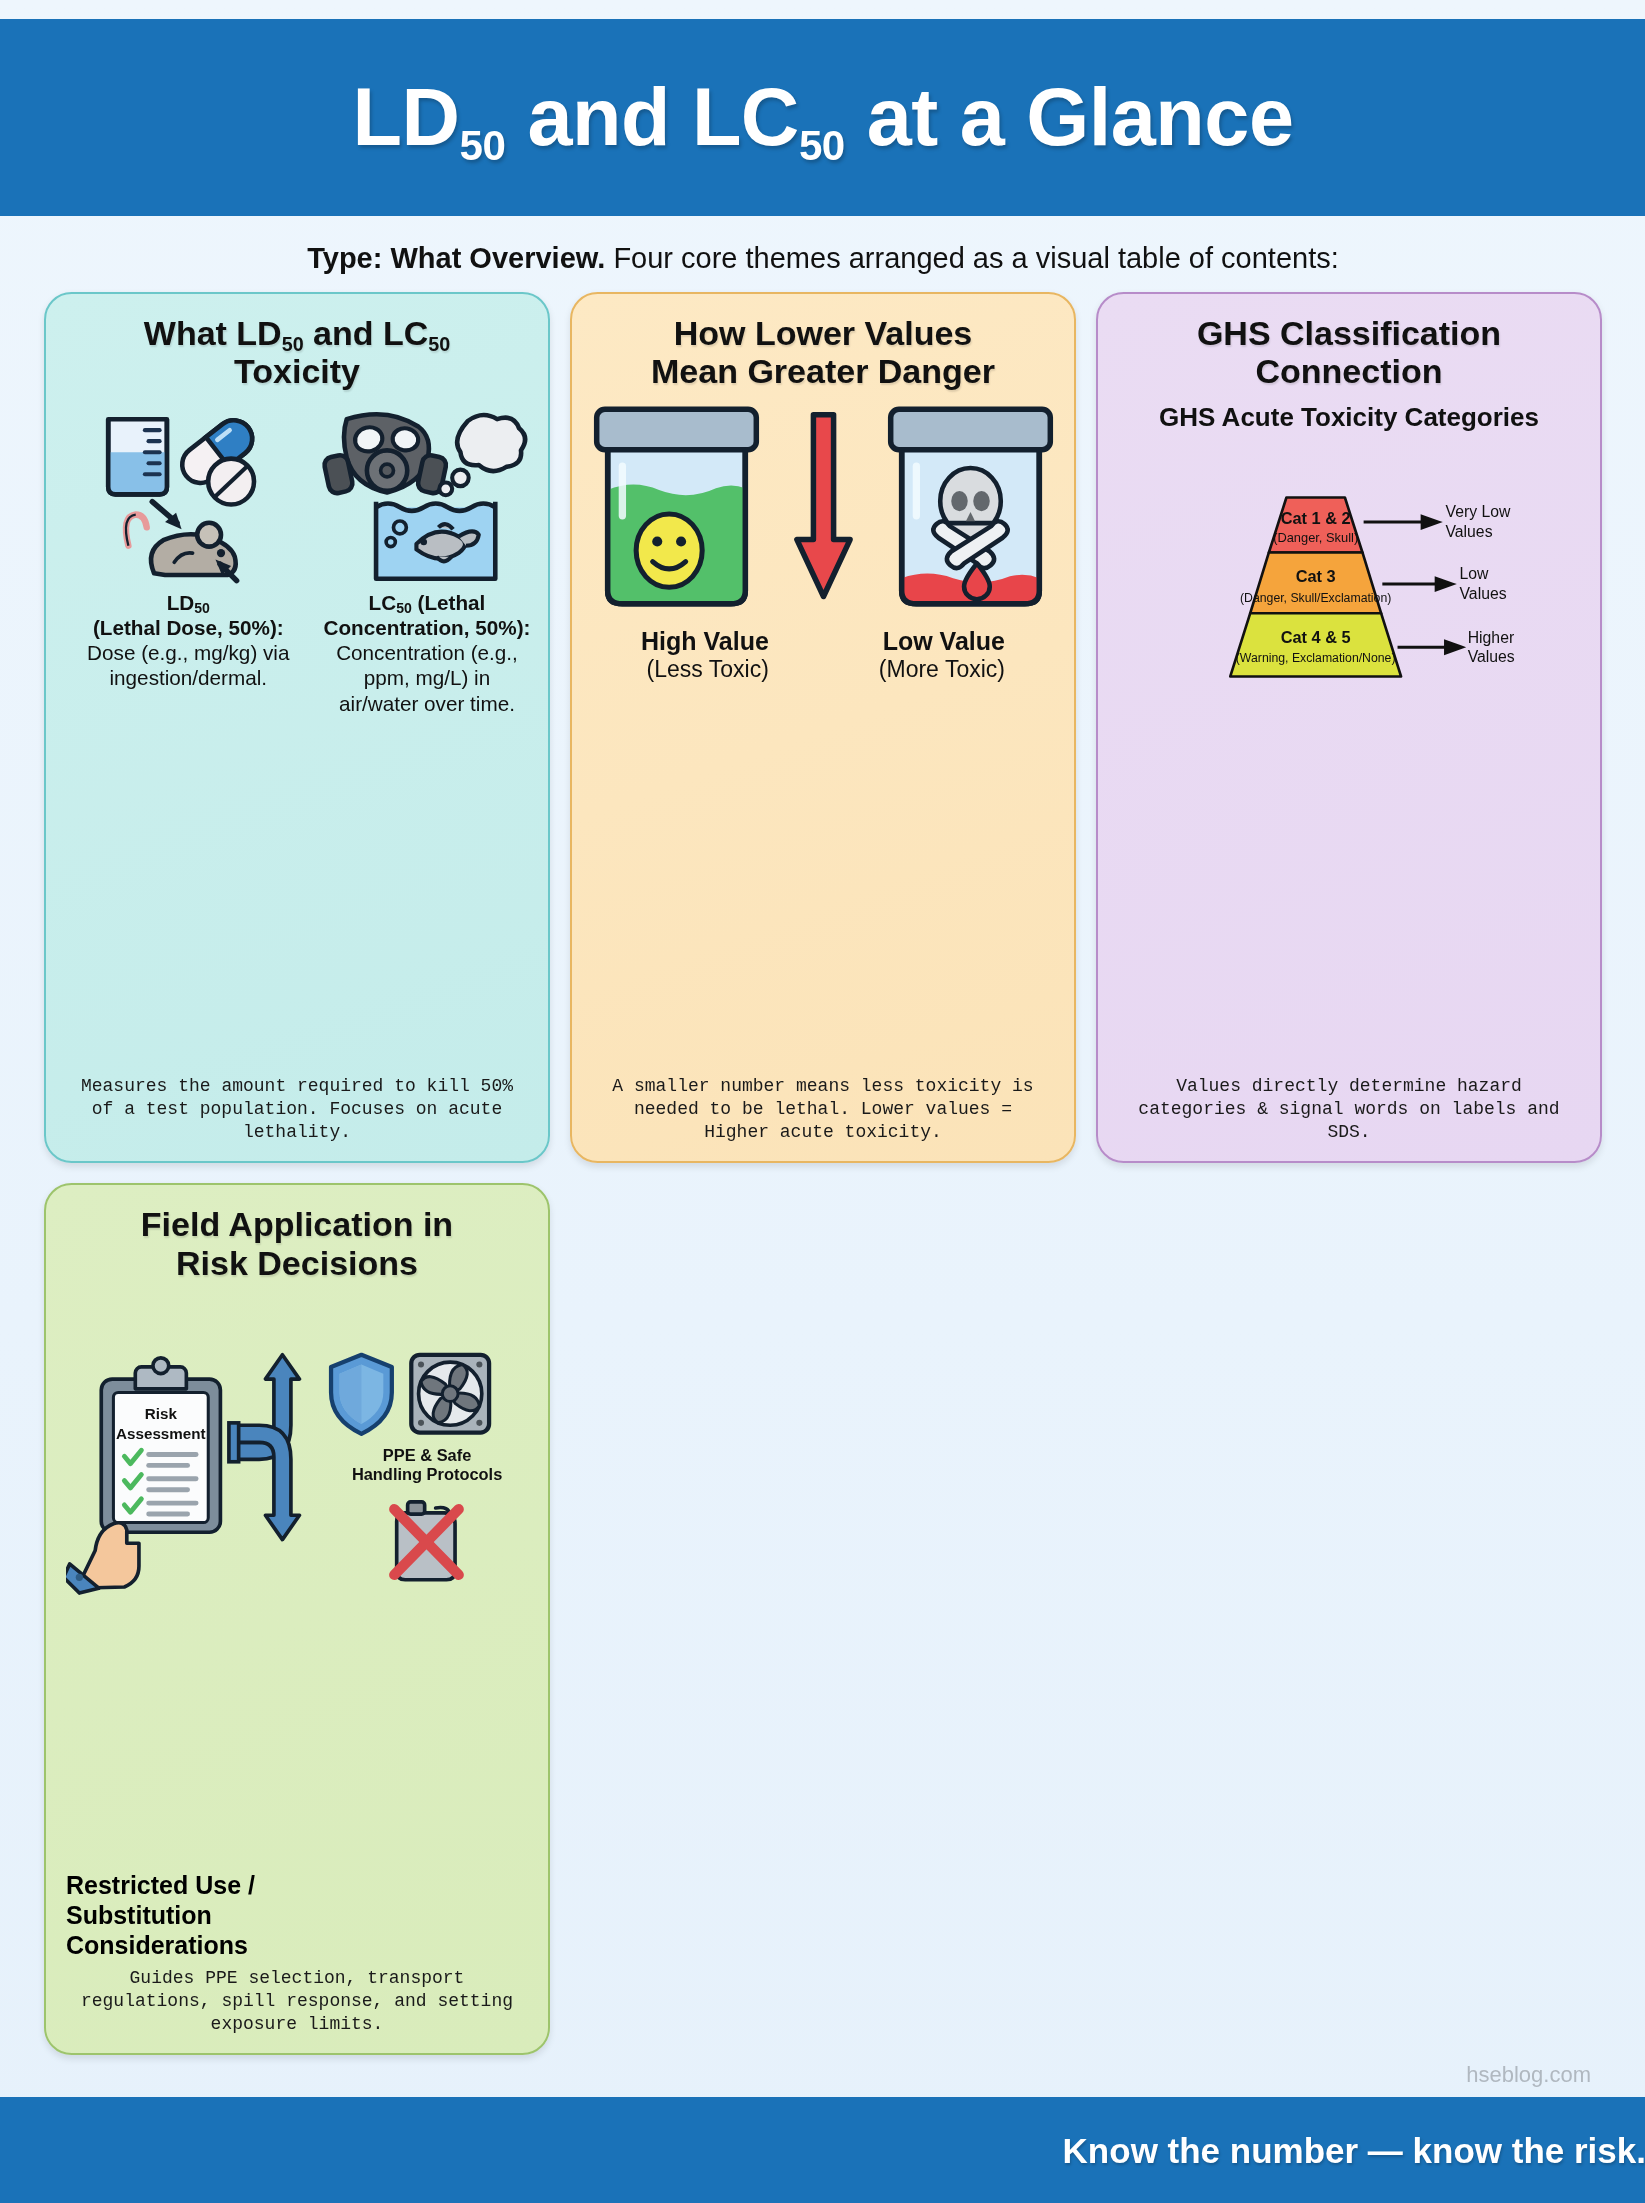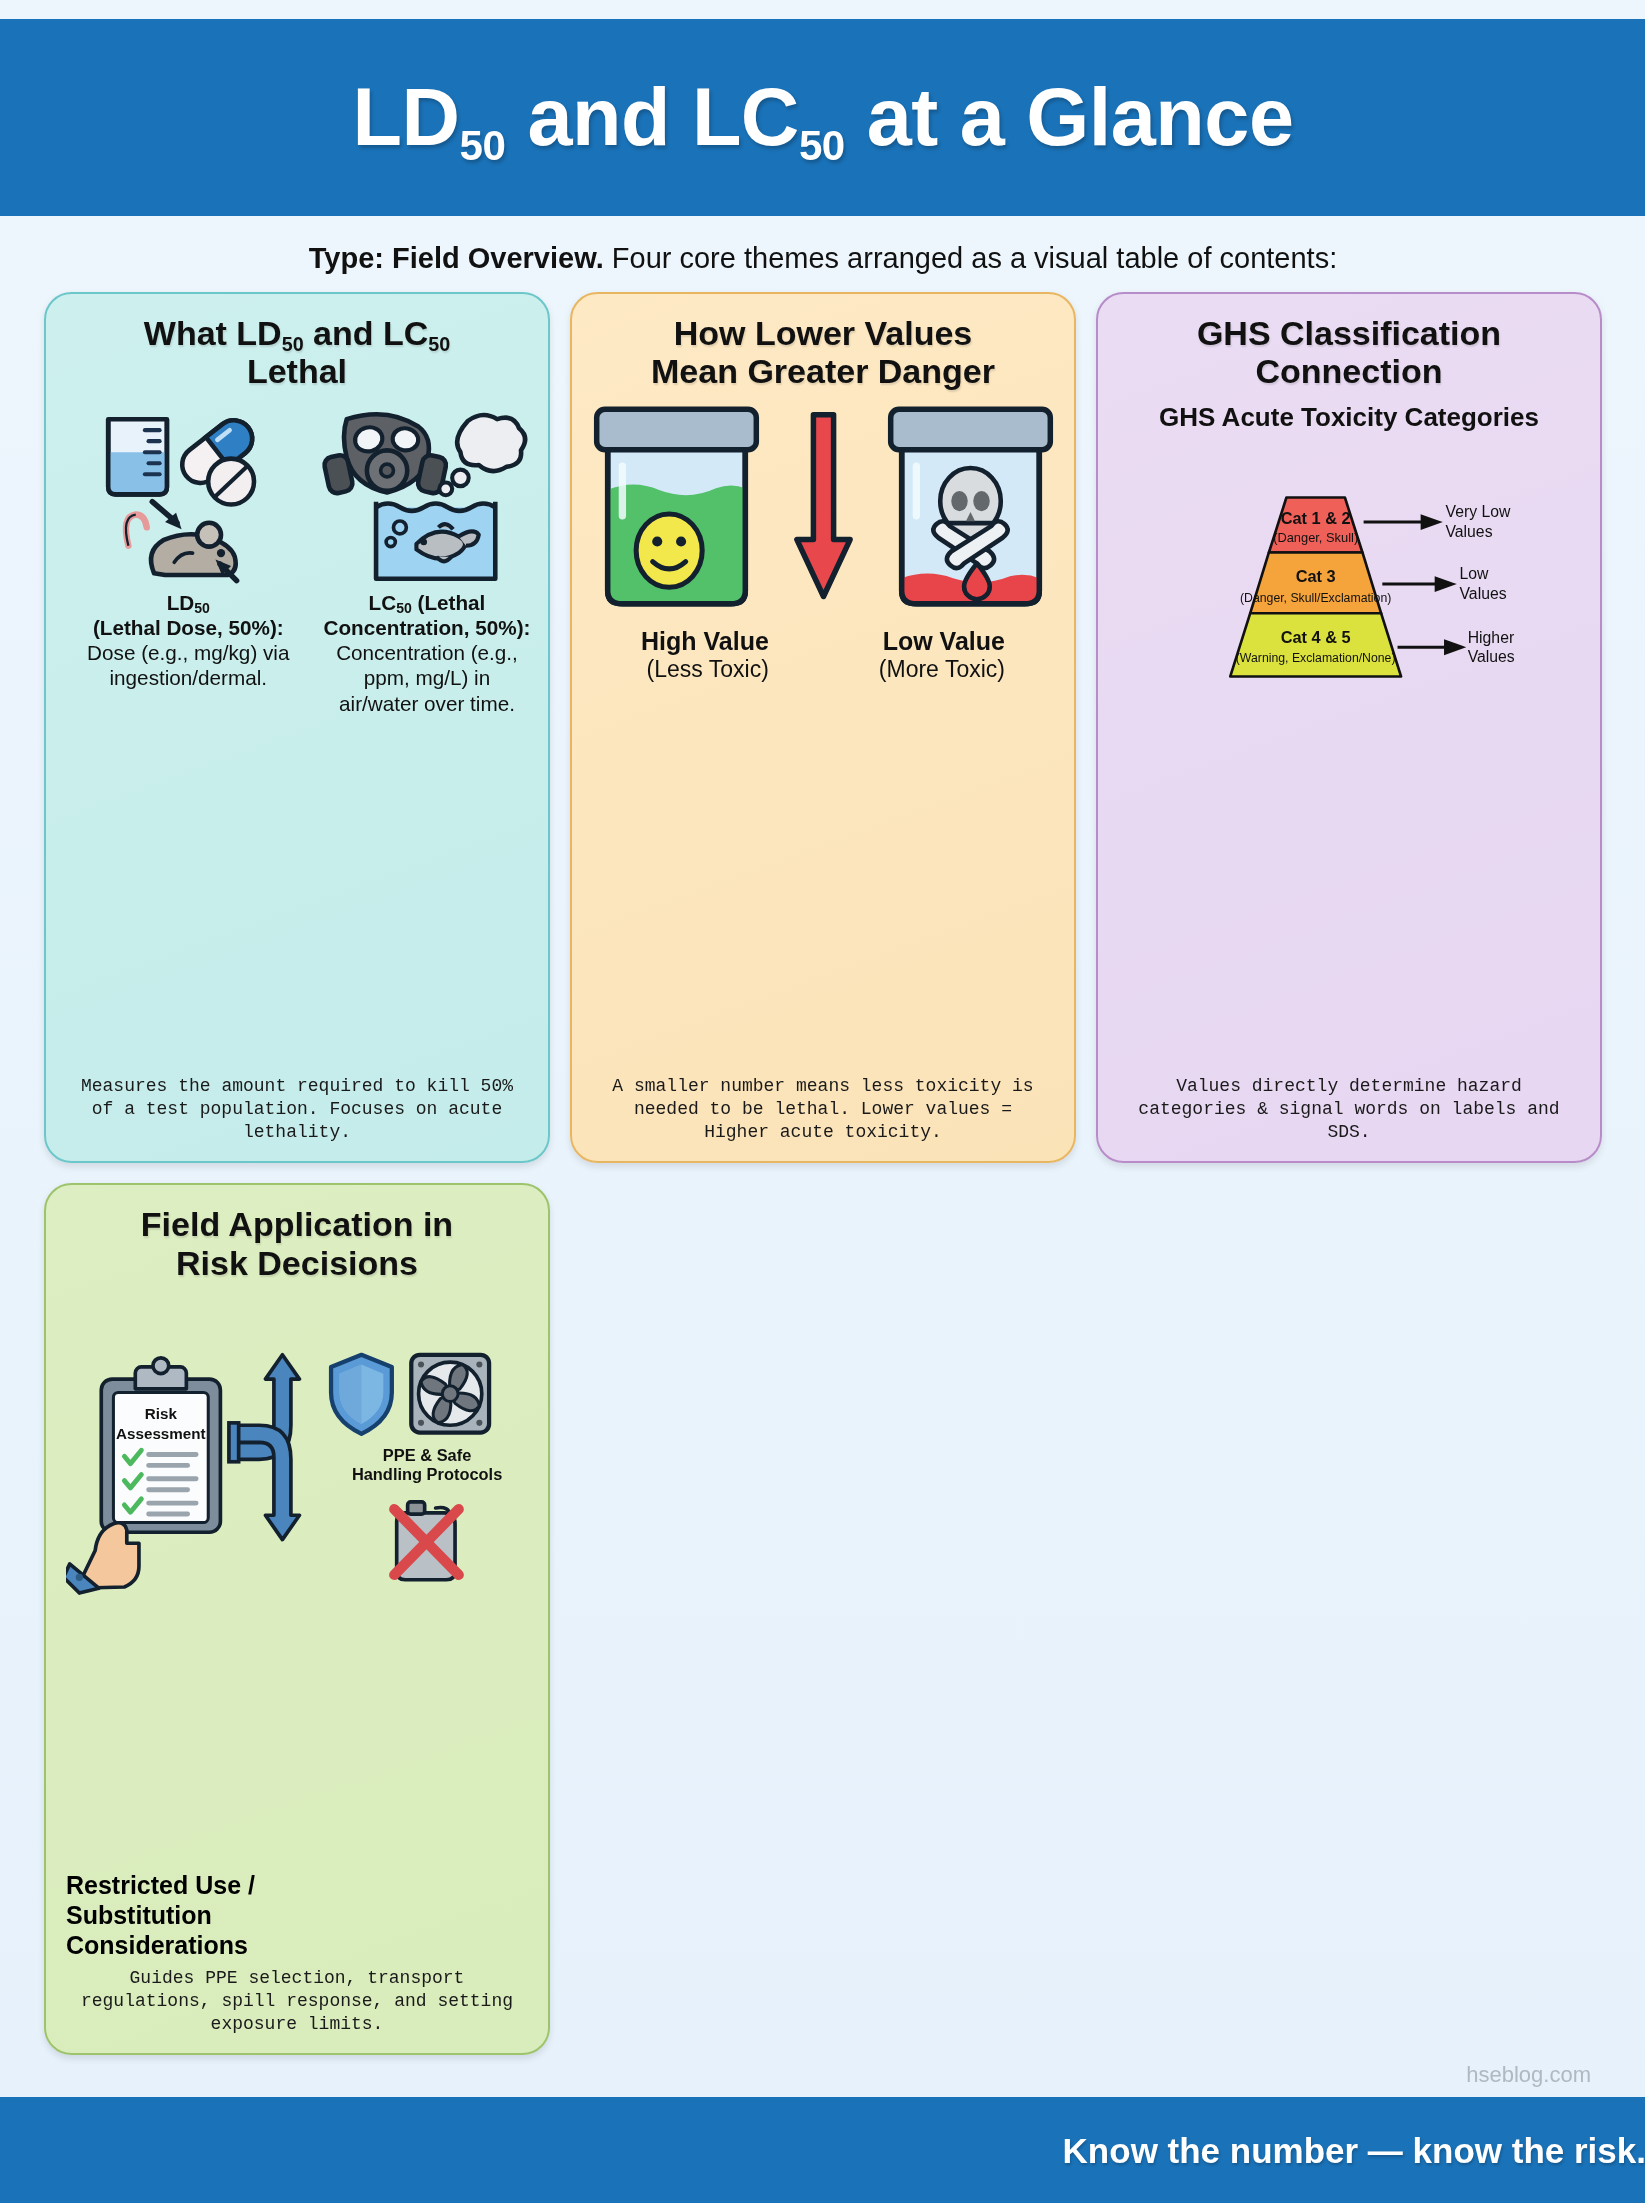--- a/index.html
+++ b/index.html
@@ -110,29 +110,29 @@
 
 <div class="page">
 
   <div class="header">
     <h1>
       <span>LD</span><sub>50</sub><span> and LC</span><sub>50</sub><span> at a Glance</span>
     </h1>
   </div>
 
   <div class="subtitle">
-    <b>Type: Field Overview.</b><span> Four core themes arranged as a visual table of contents:</span>
+    <b>Type: What Overview.</b><span> Four core themes arranged as a visual table of contents:</span>
   </div>
 
   <div class="grid">
 
     <div class="card teal">
       <div class="card-title">
         <span>What LD</span><sub>50</sub><span> and LC</span><sub>50</sub><br>
-        <span>Lethal</span>
+        <span>Toxicity</span>
       </div>
 
       <div class="c1-cols">
 
         <div class="c1-col">
           <div class="c1-art">
             <svg width="230" height="188" viewBox="0 0 250 205">
 
               <g>
                 <path d="M38 22 L38 96 Q38 104 46 104 L94 104 Q102 104 102 96 L102 22 Z" fill="#e8f2fb" stroke="#13202e" stroke-width="5" stroke-linejoin="round"></path>

